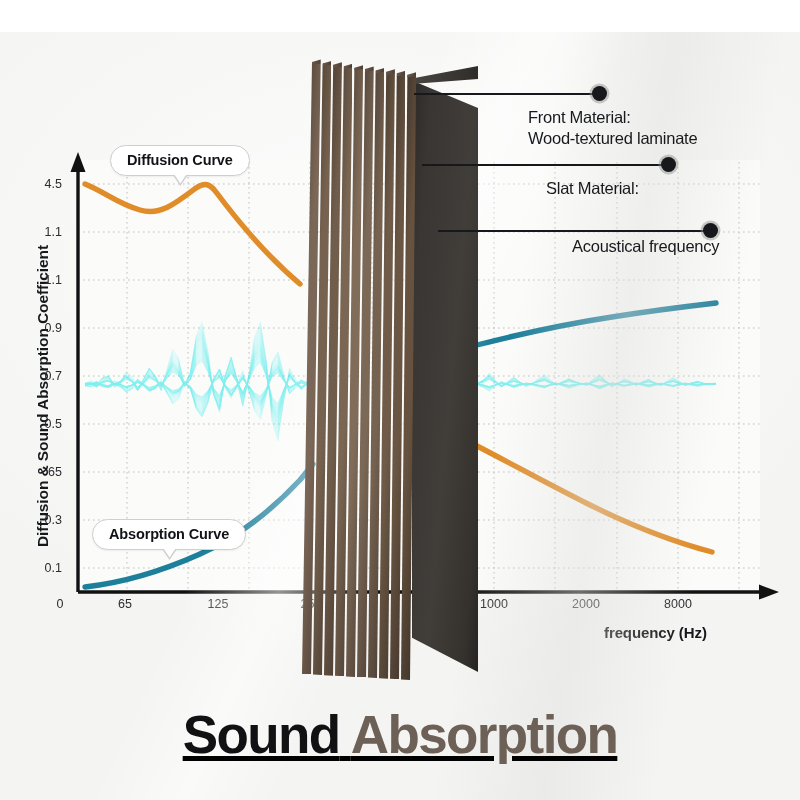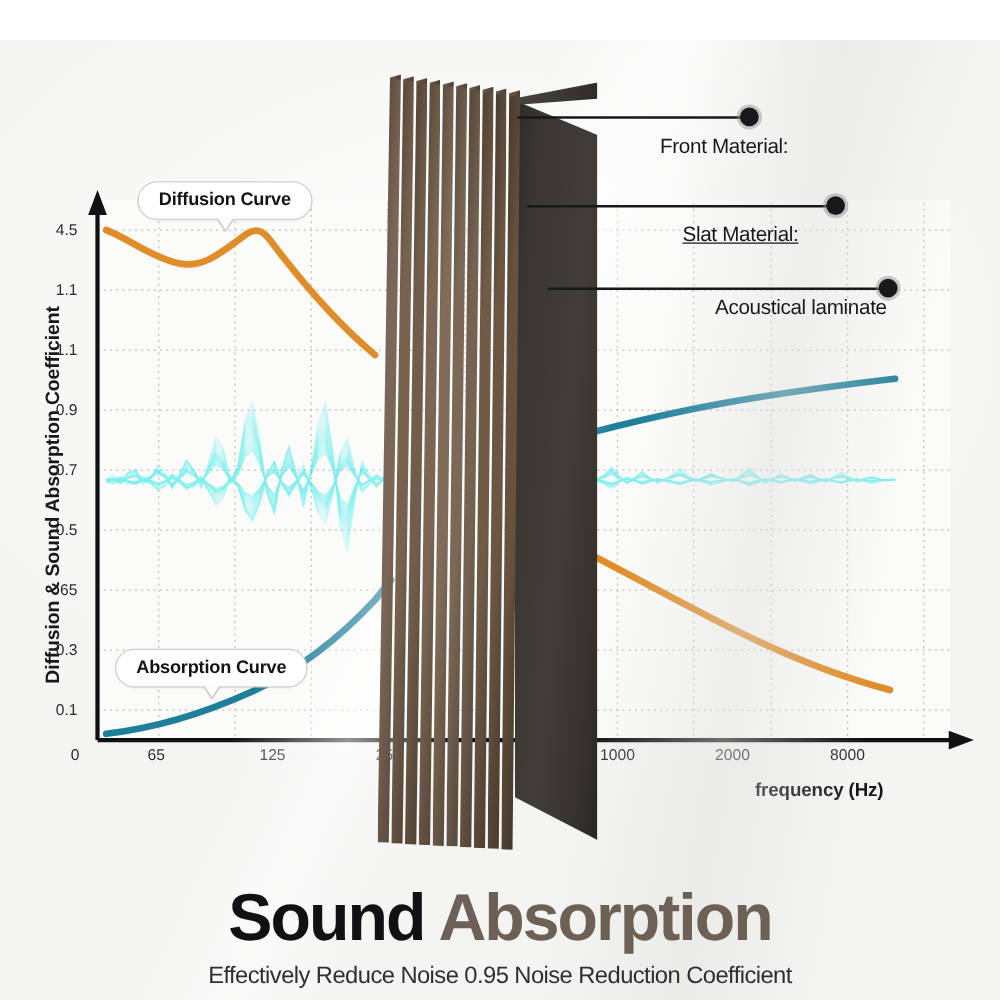--- a/index.html
+++ b/index.html
@@ -168,20 +168,21 @@
   #headline {
     position: absolute;
     left: 0; top: 676px;
     width: 800px;
     text-align: center;
     font-size: 53px;
     font-weight: bold;
     letter-spacing: -1.6px;
     line-height: 1;
     z-index: 30;
+    text-decoration: underline;
   }
   #headline .w1 { color: #111113; }
   #headline .w2 { color: #6d6157; }
   #subheadline {
     position: absolute;
     left: 0; top: 738px;
     width: 800px;
     text-align: center;
     font-size: 19px;
     color: #2d2f31;
@@ -384,44 +385,44 @@
         <div class="slat-top" style="left: 396.8px; top: 37.2px; width: 8.692px; height: 7px; clip-path: polygon(0% 58%, 100% 22%, 100% 78%, 0% 100%);"></div>
         <div class="slat" style="position: absolute; left: 401px; top: 42.6px; width: 15.092px; height: 605.292px; background: linear-gradient(95deg, rgb(59, 48, 39) 0%, rgb(102, 82, 63) 34%, rgb(102, 82, 63) 58%, rgb(59, 48, 39) 100%); clip-path: polygon(42.41% 0%, 100% 0.19%, 59.77% 100%, 0% 99.92%);"></div>
         <div class="slat-top" style="left: 407.4px; top: 38.6px; width: 8.692px; height: 7px; clip-path: polygon(0% 58%, 100% 22%, 100% 78%, 0% 100%);"></div>
       </div>
   </div>
 
   <div class="leader-line" style="left:414px; top:61px;  width:188px;"></div>
   <div class="leader-dot" style="left:592px; top:54px;"></div>
   <div class="callout-text" style="left:528px; top:75px;">
     <span class="ct-head">Front Material:</span>
+    <span class="ct-sub">Wood-textured laminate</span>
   </div>
 
   <div class="leader-line" style="left:422px; top:132px; width:248px;"></div>
   <div class="leader-dot" style="left:661px; top:125px;"></div>
-  <div class="callout-text" style="left:546px; top:146px;text-decoration:underline;">
+  <div class="callout-text" style="left:546px; top:146px;">
     <span class="ct-head">Slat Material:</span>
   </div>
 
   <div class="leader-line" style="left:438px; top:198px; width:272px;"></div>
   <div class="leader-dot" style="left:703px; top:191px;"></div>
   <div class="callout-text" style="left:572px; top:204px;">
-    <span class="ct-sub">Acoustical laminate</span>
+    <span class="ct-sub">Acoustical frequency</span>
   </div>
 
   <div class="pill" style="left:110px; top:113px;">
     <span>Diffusion Curve</span>
     <span class="tail"></span>
     <span class="tail-in"></span>
   </div>
 
   <div class="pill" style="left:92px; top:487px;">
     <span>Absorption Curve</span>
     <span class="tail"></span>
     <span class="tail-in"></span>
   </div>
 
   <div id="headline">
     <span class="w1">Sound</span><span> </span><span class="w2">Absorption</span>
   </div>
-  <div id="subheadline">Effectively Reduce Noise 0.95 Noise Reduction Coefficient</div>
 
 </div>
 
 </body></html>

